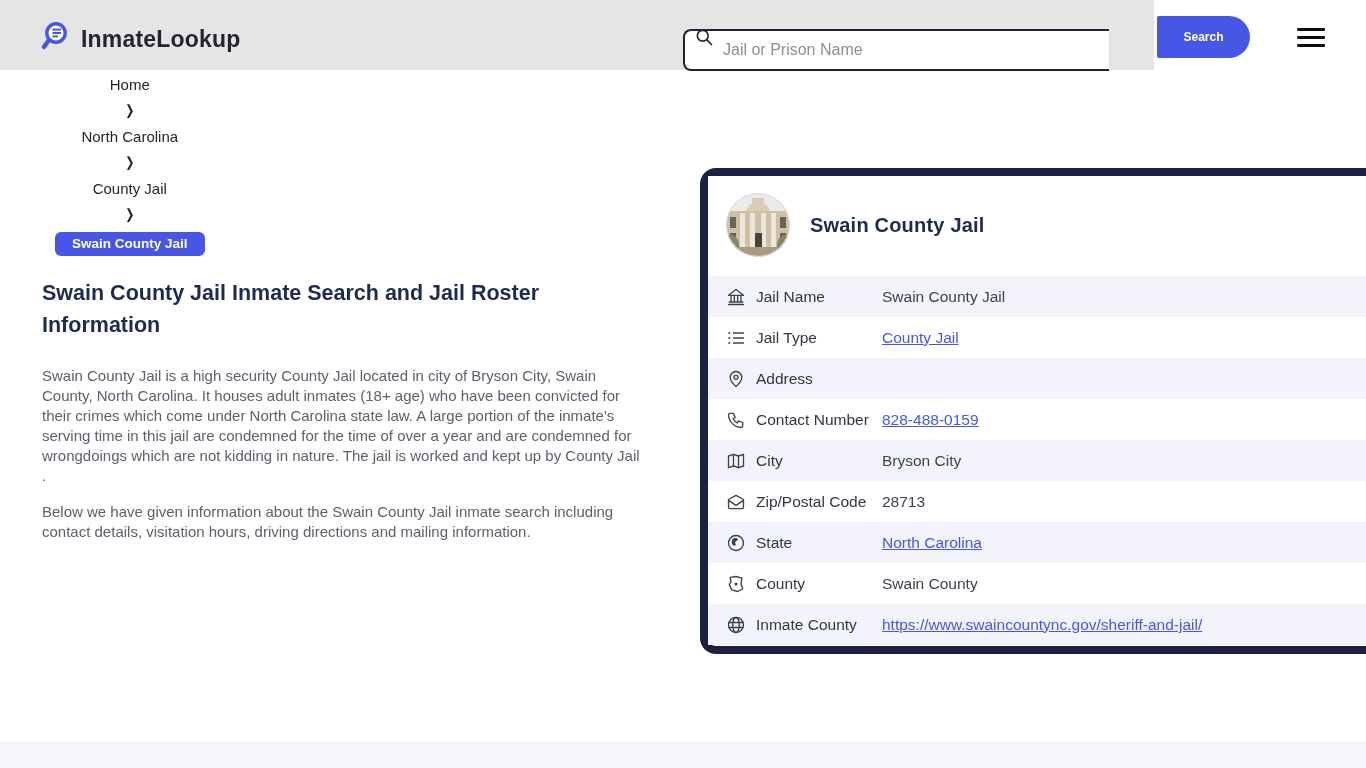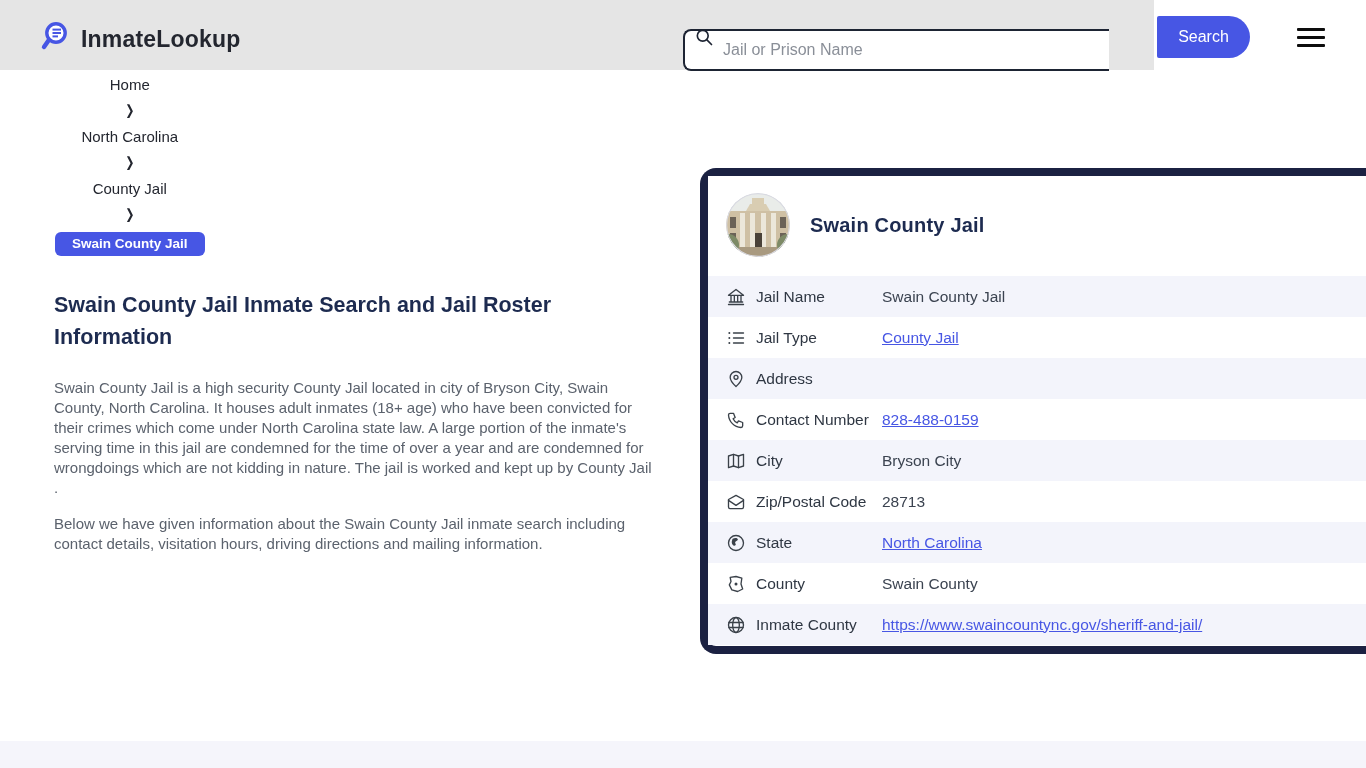--- a/index.html
+++ b/index.html
@@ -11,38 +11,38 @@
   .logo { position:absolute; left:38px; top:20px; display:flex; align-items:center; gap:9px; cursor:pointer; }
   .logo-text { font-size:23px; font-weight:700; color:#23262f; letter-spacing:0.2px; }
 
   .searchbar { position:absolute; left:683px; top:16px; width:567px; height:42px; display:flex; }
   .search-input-wrap { flex:1; position:relative; }
   .search-input { width:100%; height:42px; border:2px solid #1d2433; border-right:none;
                   border-radius:8px 0 0 8px; padding:0 12px 0 38px; font-size:16px; color:#333;
                   font-family:"Liberation Sans",sans-serif; outline:none;margin-top:13px; }
   .search-input::placeholder { color:#8a8f98; }
   .search-glass { position:absolute; left:11px; top:11px; width:20px; height:20px; }
-  .search-btn { width:93px; height:42px; background:#4756e4; color:#fff; font-weight:400;
-                font-size:16px; border:none; border-radius:2px 22px 22px 2px; cursor:pointer;
+  .search-btn { width:93px; height:42px; background:#4756e4; color:#fff; font-weight:700;
+                font-size:12px; border:none; border-radius:2px 22px 22px 2px; cursor:pointer;
                 font-family:"Liberation Sans",sans-serif;margin-left:48px; }
 
   .hamburger { position:absolute; left:1297px; top:28px; width:28px; height:19px; cursor:pointer;
                display:flex; flex-direction:column; justify-content:space-between; }
   .hamburger span { display:block; height:3px; background:#0d0d0d; border-radius:1px; }
 
   
   .breadcrumb { position:absolute; left:55px; top:76px; display:flex; align-items:center; gap:11px;
                 font-size:15px; color:#23262f;flex-direction:column; }
   .crumb { color:#23262f; text-decoration:none; cursor:pointer; }
   .crumb-chevron { font-size:11px; font-weight:700; color:#23262f; transform:scaleY(1.25); }
   .crumb-badge { background:#4756e4; color:#fff; font-weight:700; font-size:13.5px;
                  padding:4px 17px 5px; border-radius:6px; }
 
   
-  .article { position:absolute; left:54px; top:277px; width:600px;margin-top:12px; }
+  .article { position:absolute; left:42px; top:277px; width:600px; }
   .article h1 { font-size:21.5px; line-height:32px; font-weight:700; color:#1d2b50; margin-bottom:25px; }
   .article p { font-size:15px; line-height:20px; color:#5b626d; margin-bottom:16px; }
 
   
   .card { position:absolute; left:700px; top:168px; width:690px; height:486px;
           background:#fff; border:8px solid #1b2142; border-radius:16px 0 0 16px; border-right:none; }
   .card-header { position:relative; height:100px; background:#fff; }
   .jail-avatar { position:absolute; left:18px; top:17px; width:64px; height:64px; border-radius:50%; overflow:hidden; }
   .card-title { position:absolute; left:102px; top:38px; font-size:20px; font-weight:700; color:#1d2b50; letter-spacing:0.2px; }
 

